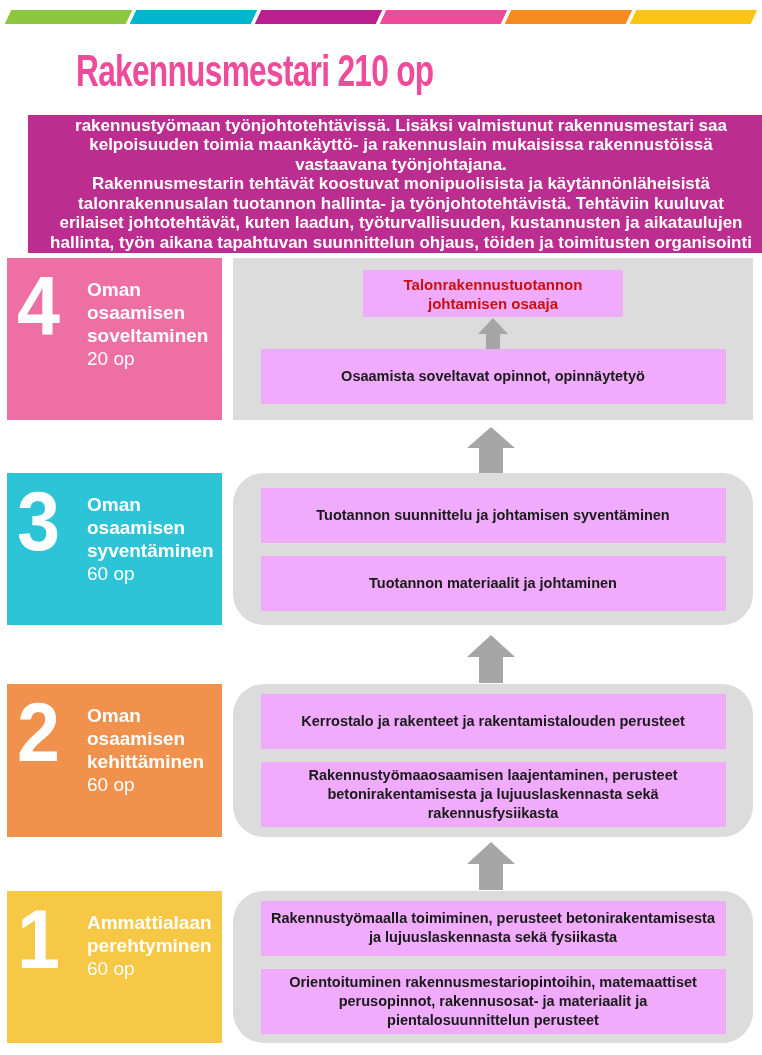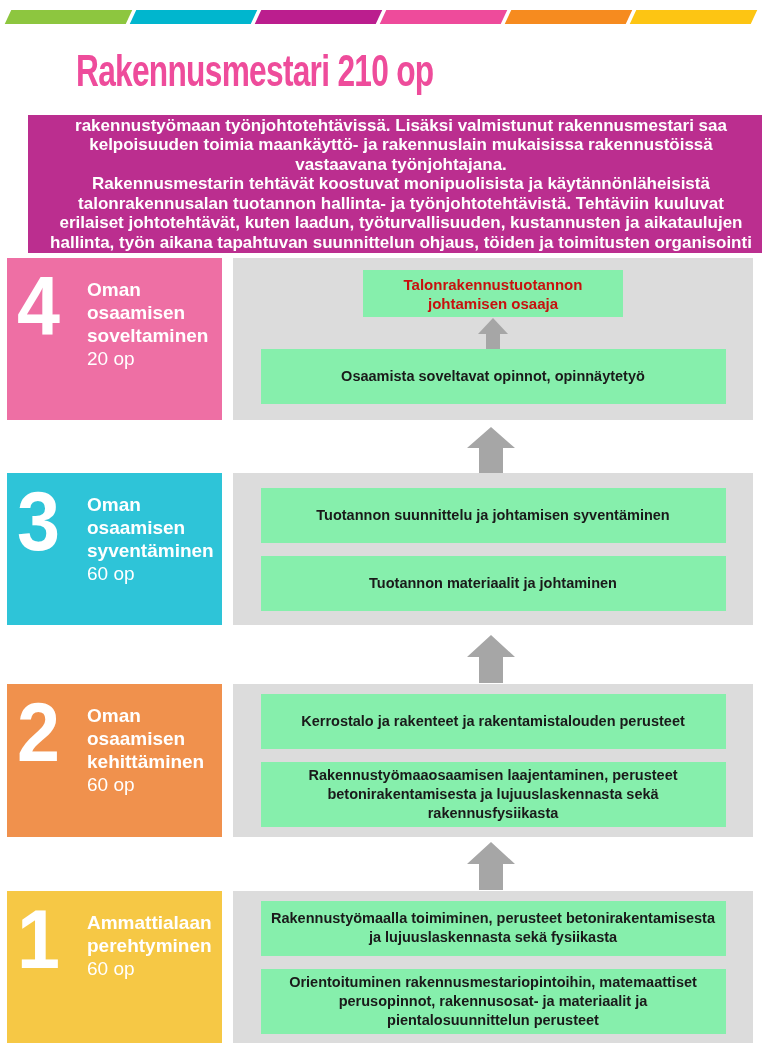--- a/index.html
+++ b/index.html
@@ -34,24 +34,24 @@
     position:absolute;left:10px;top:6px;color:#ffffff;font-weight:bold;
     font-size:84px;line-height:1;transform:scaleX(0.92);transform-origin:left top;
   }
   .badge .txt{position:absolute;left:80px;top:20px;color:#ffffff;width:132px;}
   .badge .name{font-weight:bold;font-size:19px;line-height:23px;white-space:pre-line;}
   .badge .credits{font-weight:normal;font-size:19px;line-height:23px;}
   .panel{
     position:absolute;left:233px;top:0;width:520px;height:100%;background:#dcdcdc;
     display:flex;flex-direction:column;align-items:center;box-sizing:border-box;
   }
-  .panel-std{justify-content:center;gap:13px;}
+  .panel-std{justify-content:center;gap:13px;border-radius:31px;}
   .panel-top{padding-top:12px;}
   .box{
-    background:#86efac;width:465px;min-height:55px;box-sizing:border-box;
+    background:#f0abfc;width:465px;min-height:55px;box-sizing:border-box;
     display:flex;align-items:center;justify-content:center;padding:4px 10px;
     text-align:center;font-weight:bold;font-size:14.5px;line-height:19px;color:#1a1a1a;
   }
   .box.outcome{width:260px;min-height:47px;font-size:15px;}
   .arrow-small{margin:1px 0 0 0;display:block;}
   .gap-arrow{position:absolute;left:467px;}
   .ga-1{top:427px;}
   .ga-2{top:635px;}
   .ga-3{top:842px;}
 </style>

